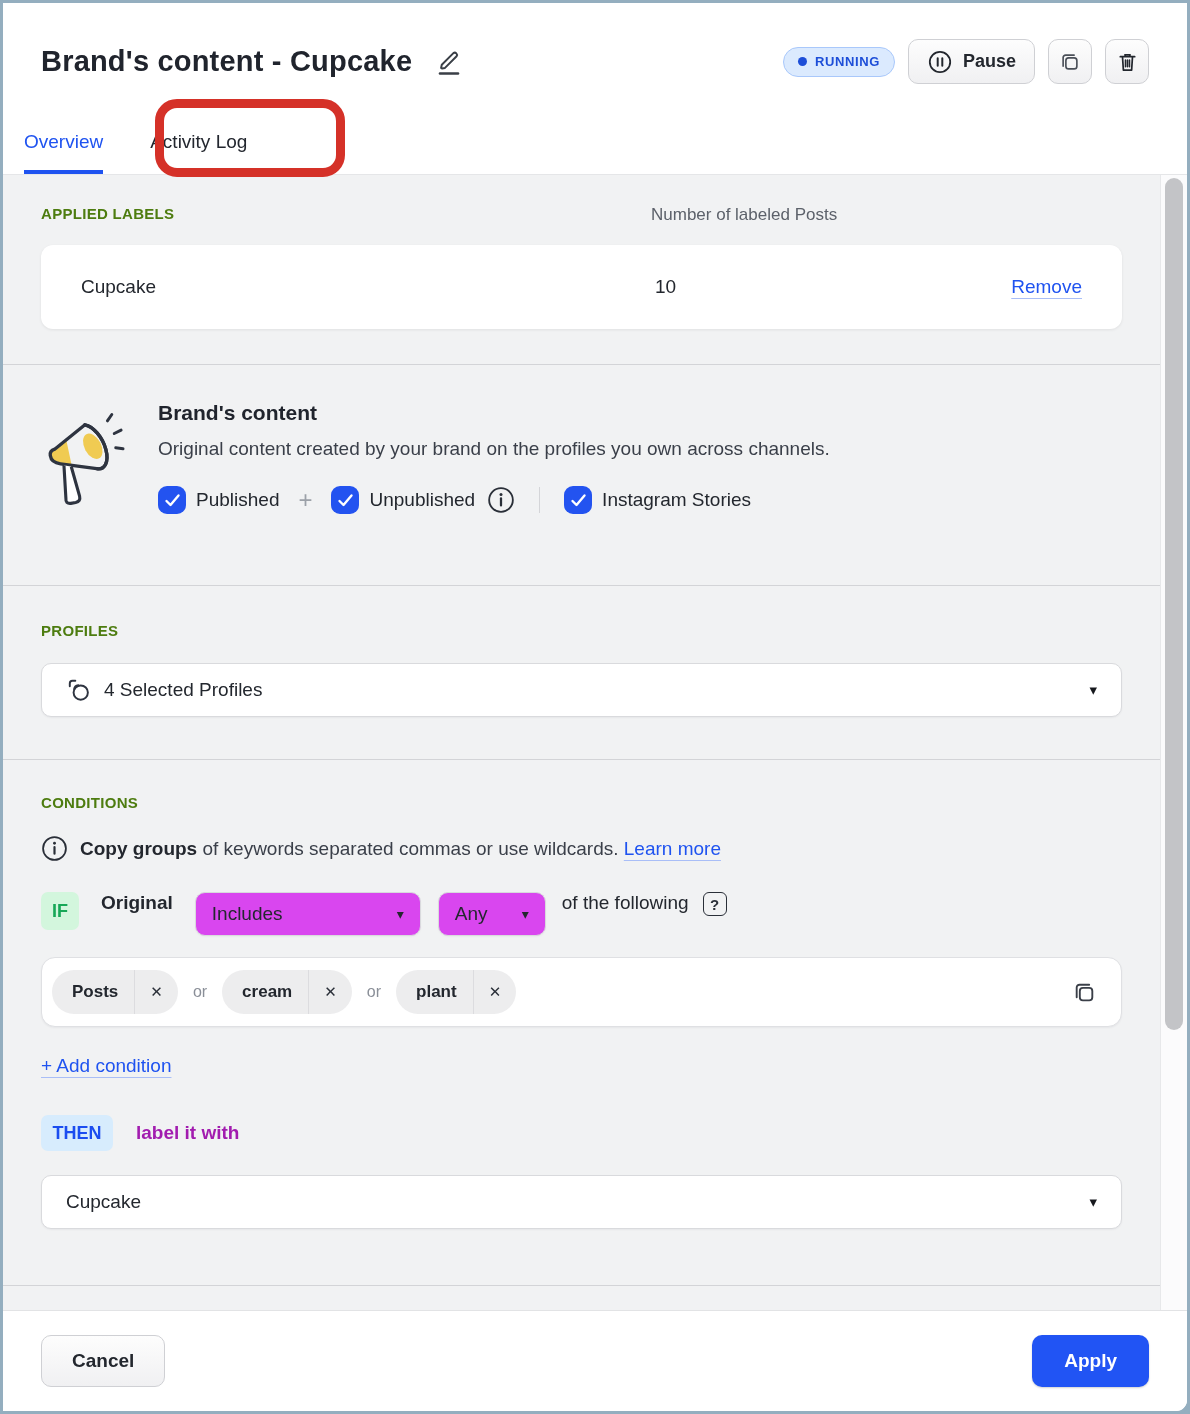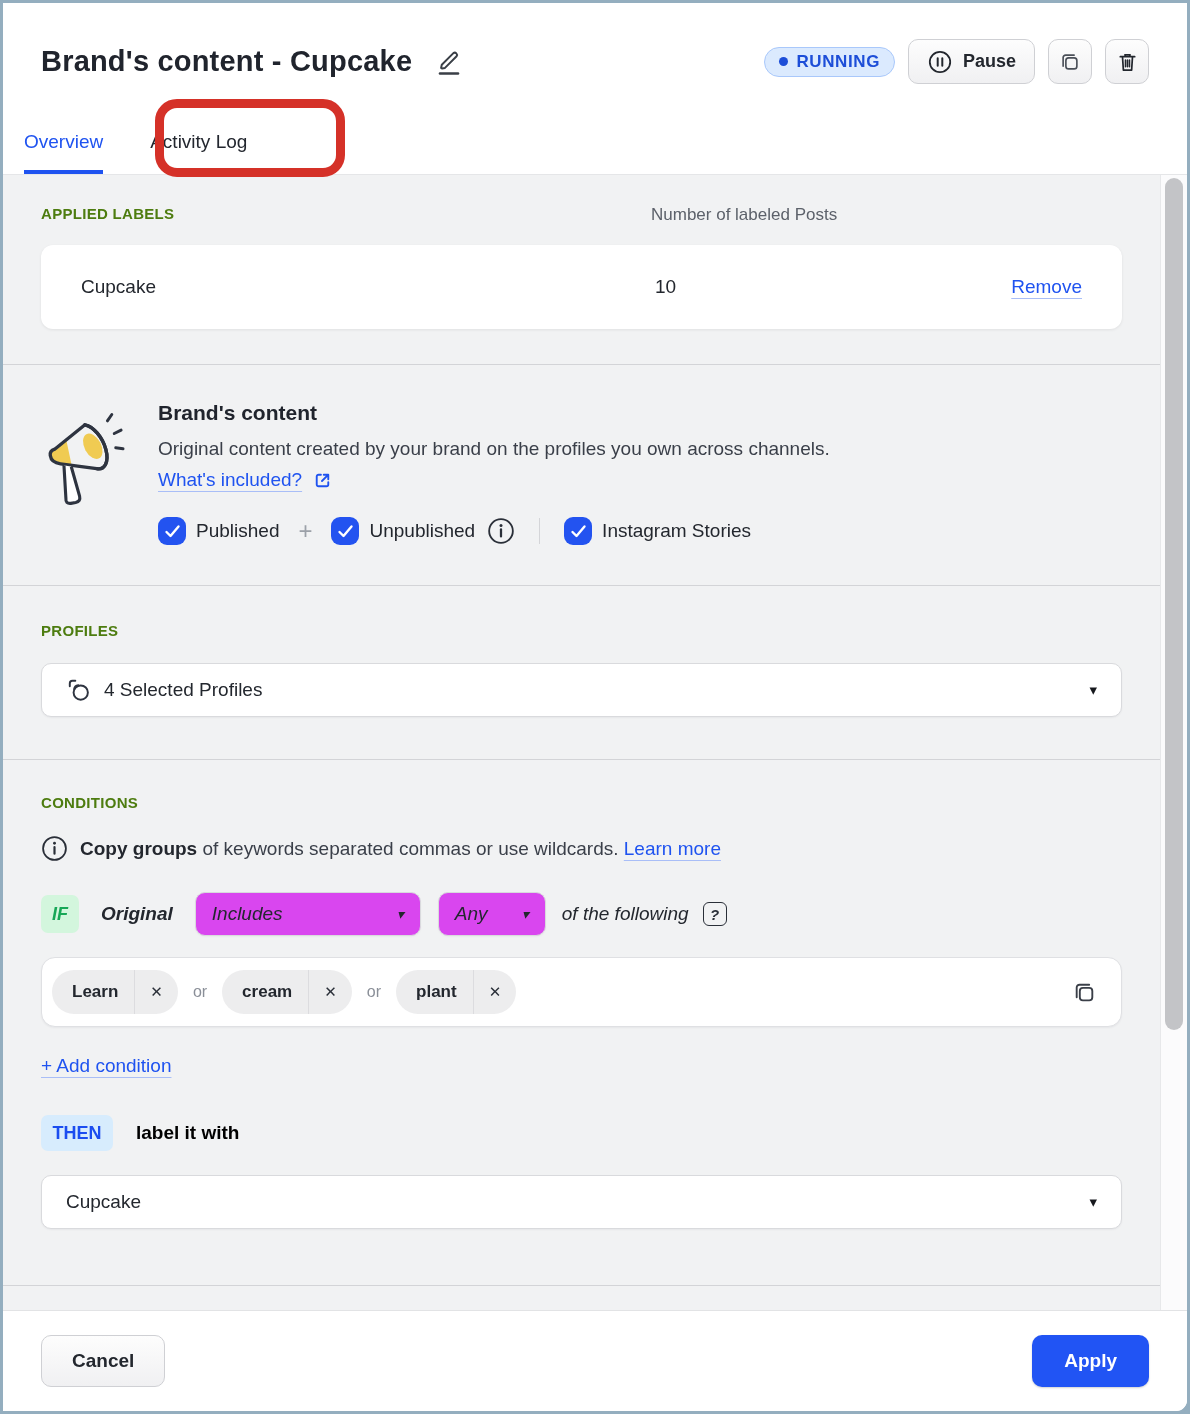--- a/index.html
+++ b/index.html
@@ -10,21 +10,21 @@
 
   
   .header { position:absolute; top:0; left:0; right:0; height:172px; background:#fff;
             border-bottom:1px solid #e5e6e8; padding:0 38px; z-index:2; }
   .header-top { display:flex; align-items:center; padding-top:36px; }
   .page-title { font-size:29px; font-weight:700; color:#20242d; letter-spacing:.2px; }
   .edit-btn { margin-left:20px; display:inline-flex; cursor:pointer; }
   .header-right { margin-left:auto; display:flex; align-items:center; gap:13px; }
   .status-badge { display:inline-flex; align-items:center; gap:8px; height:30px; padding:0 14px;
                   background:#dbeafe; border:1.5px solid #a9c8fb; border-radius:16px;
-                  color:#1d4ed8; font-size:17px; font-weight:700; letter-spacing:.6px; }
+                  color:#1d4ed8; font-size:13px; font-weight:700; letter-spacing:.6px; }
   .status-dot { width:9px; height:9px; border-radius:50%; background:#1d4ed8; }
   .btn-soft { display:inline-flex; align-items:center; justify-content:center; gap:10px; height:45px;
               border:1px solid #cfd0d4; border-radius:10px; padding:0 18px;
               background:linear-gradient(#fdfdfd,#f0f0f2); font-size:18px; font-weight:700;
               color:#23272e; cursor:pointer; }
   .btn-icon { width:44px; padding:0; }
   .tabs { position:absolute; left:21px; bottom:0; display:flex; gap:47px;justify-content:space-between; }
   .tab { font-size:19px; padding-bottom:17px; color:#23272f; cursor:pointer; }
   .tab.active { color:#1f53f0; border-bottom:4px solid #1f53f0; }
   .annotation-box { position:absolute; left:152px; top:96px; width:190px; height:78px;
@@ -72,21 +72,21 @@
   .select { margin-top:24px; height:54px; background:#fff; border:1px solid #d9dadd;
             border-radius:10px; box-shadow:0 1px 2px rgba(20,24,31,.05); display:flex;
             align-items:center; padding:0 24px; font-size:19px; color:#23272e; cursor:pointer; }
   .select .caret { margin-left:auto; font-size:15px; color:#16181d; }
   .select .lead-icon { margin-right:12px; display:inline-flex; }
 
   
   .sec-conditions { height:526px; padding-top:34px; border-bottom:1px solid #d3d4d7; }
   .hint-row { margin-top:24px; display:flex; align-items:center; gap:12px; font-size:19px; color:#3a3f49; }
   .hint-row b { color:#23272e; }
-  .if-row { margin-top:30px; display:flex; align-items:center;font-style:italic; }
+  .if-row { margin-top:30px; display:flex; align-items:flex-start; }
   .if-badge { width:38px; height:38px; border-radius:7px; background:#d3f6dd; color:#17a757;
               font-weight:700; font-size:18px; display:inline-flex; align-items:center;
               justify-content:center; }
   .if-row .subject { font-size:19px; font-weight:700; color:#23272e; margin:0 22px; }
   .dd { height:44px; background:#d946ef; border:1px solid #d9dadd; border-radius:10px;
         display:inline-flex; align-items:center; padding:0 16px; font-size:19px; color:#23272e;
         cursor:pointer; box-shadow:0 1px 2px rgba(20,24,31,.04); }
   .dd .caret { margin-left:auto; font-size:14px; }
   .dd-includes { width:226px; }
   .dd-any { width:108px; margin-left:17px; }
@@ -102,21 +102,21 @@
   .chip .chip-label { padding:0 16px 0 20px; font-size:17px; font-weight:700; color:#23272e; }
   .chip .chip-div { width:1px; height:44px; background:#dcdcdf; }
   .chip .chip-x { padding:0 15px; font-size:15px; color:#2a2f38; cursor:pointer; }
   .or-sep { font-size:16px; color:#8a8f98; margin:0 15px; }
   .copy-kw { margin-left:auto; display:inline-flex; cursor:pointer; }
   .add-cond { margin-top:28px; font-size:19px; display:inline-block; }
   .then-row { margin-top:38px; display:flex; align-items:center; }
   .then-badge { width:72px; height:36px; border-radius:7px; background:#d7ecfd; color:#1b4df0;
                 font-weight:700; font-size:18px; display:inline-flex; align-items:center;
                 justify-content:center; }
-  .then-text { font-size:19px; font-weight:700; color:#000000; margin-left:23px; }
+  .then-text { font-size:19px; font-weight:700; color:#a21caf; margin-left:23px; }
   .sec-spacer { flex:1; border-bottom:none; }
 
   
   .footer { position:absolute; left:0; right:0; bottom:0; height:101px; background:#fff;
             border-top:1px solid #e2e3e5; display:flex; align-items:center;
             justify-content:space-between; padding:0 38px; z-index:2; }
   .btn-cancel { height:52px; padding:0 30px; font-size:19px; border-radius:10px; }
   .btn-apply { height:52px; padding:0 32px; background:#2154f4; border:none; border-radius:10px;
                color:#fff; font-size:19px; font-weight:700; cursor:pointer;
                box-shadow:0 1px 2px rgba(20,24,31,.2); }
@@ -193,27 +193,20 @@
             <path d="M45 20 A13 24 -28 1 1 57 65 L20 60 Q10.5 58.8 9.5 51.5 Q8.8 46.5 14 45 Z" stroke="#2e3440" stroke-width="3.4" stroke-linejoin="round" fill="none"></path>
             <ellipse cx="53" cy="42" rx="8.5" ry="14" transform="rotate(-28 53 42)" fill="#f0cb52"></ellipse>
             <path d="M45 20 A13 24 -28 1 1 57 65" stroke="#2e3440" stroke-width="3.4" fill="none" stroke-linecap="round"></path>
             <path d="M31 63 L39.5 93 Q40.8 98.5 35.5 99.6 L30.5 100.5 Q25 101 25.5 95.5 L23.5 61.5" stroke="#2e3440" stroke-width="3.2" fill="#ffffff" stroke-linejoin="round"></path>
             <path d="M68 16 L72.5 9.5 M75 29 L82 25.5 M76.5 43.5 L84 44.5" stroke="#2e3440" stroke-width="3" stroke-linecap="round"></path>
           </svg>
         </div>
         <div>
           <div class="brand-title">Brand's content</div>
           <div class="brand-desc">Original content created by your brand on the profiles you own across channels.</div>
-          <div class="brand-link-row">
-            <span class="link">What's included?</span>
-            <svg width="21" height="21" viewBox="0 0 20 20" fill="none">
-              <path d="M8.5 4.5H6.2A1.7 1.7 0 0 0 4.5 6.2v7.6a1.7 1.7 0 0 0 1.7 1.7h7.6a1.7 1.7 0 0 0 1.7-1.7V11.5" stroke="#1f53f0" stroke-width="1.8" stroke-linecap="round"></path>
-              <path d="M11.2 4.5h4.3v4.3M15.1 4.9l-5.6 5.6" stroke="#1f53f0" stroke-width="1.8" stroke-linecap="round" stroke-linejoin="round"></path>
-            </svg>
-          </div>
           <div class="check-row">
             <span class="checkbox">
               <svg width="17" height="15" viewBox="0 0 17 15" fill="none">
                 <path d="M2.5 8l4 4 8-9.5" stroke="#fff" stroke-width="2.4" stroke-linecap="round" stroke-linejoin="round"></path>
               </svg>
             </span>
             <span class="check-label">Published</span>
             <span class="plus-sep">+</span>
             <span class="checkbox">
               <svg width="17" height="15" viewBox="0 0 17 15" fill="none">
@@ -280,21 +273,21 @@
           <span class="dd dd-any">
             <span>Any</span>
             <span class="caret">▾</span>
           </span>
           <span class="if-suffix">of the following</span>
           <span class="help-box">?</span>
         </div>
 
         <div class="keywords-field">
           <span class="chip">
-            <span class="chip-label">Learn</span>
+            <span class="chip-label">Posts</span>
             <span class="chip-div"></span>
             <span class="chip-x">✕</span>
           </span>
           <span class="or-sep">or</span>
           <span class="chip">
             <span class="chip-label">cream</span>
             <span class="chip-div"></span>
             <span class="chip-x">✕</span>
           </span>
           <span class="or-sep">or</span>

